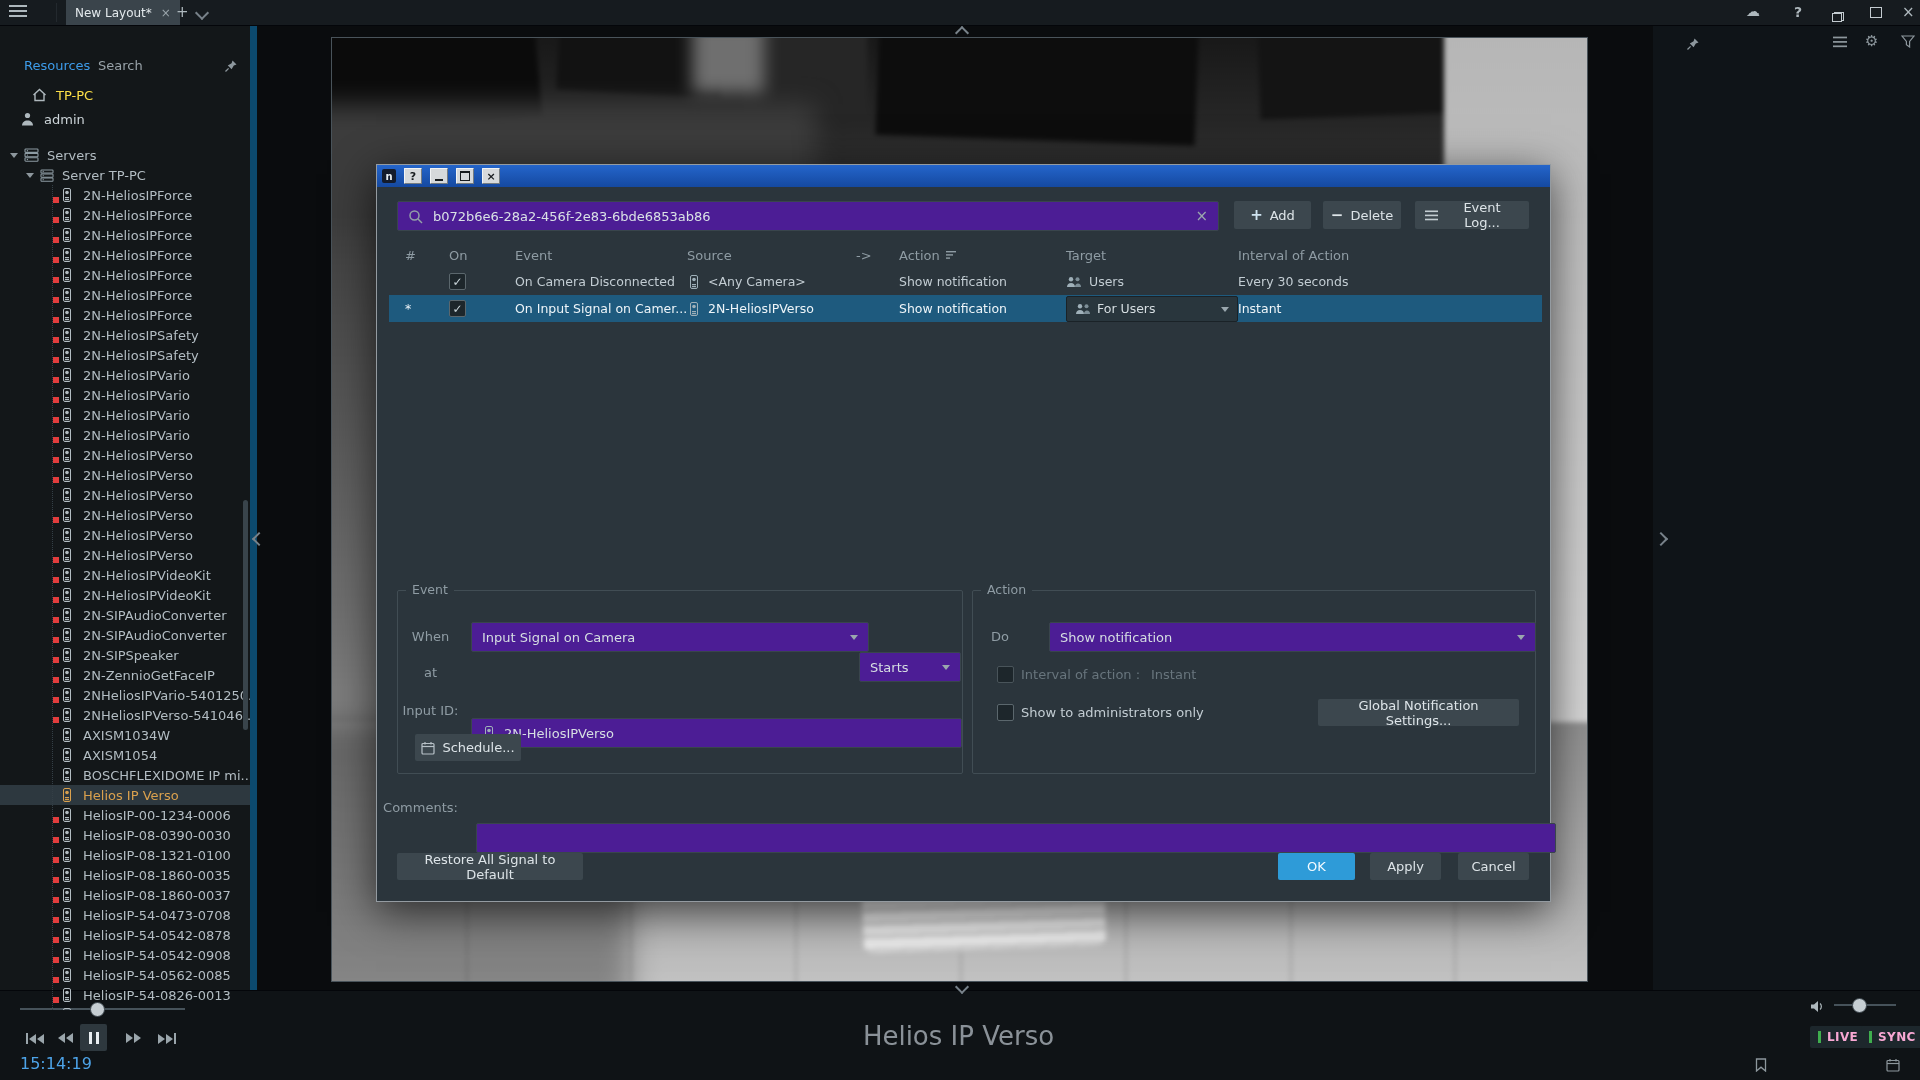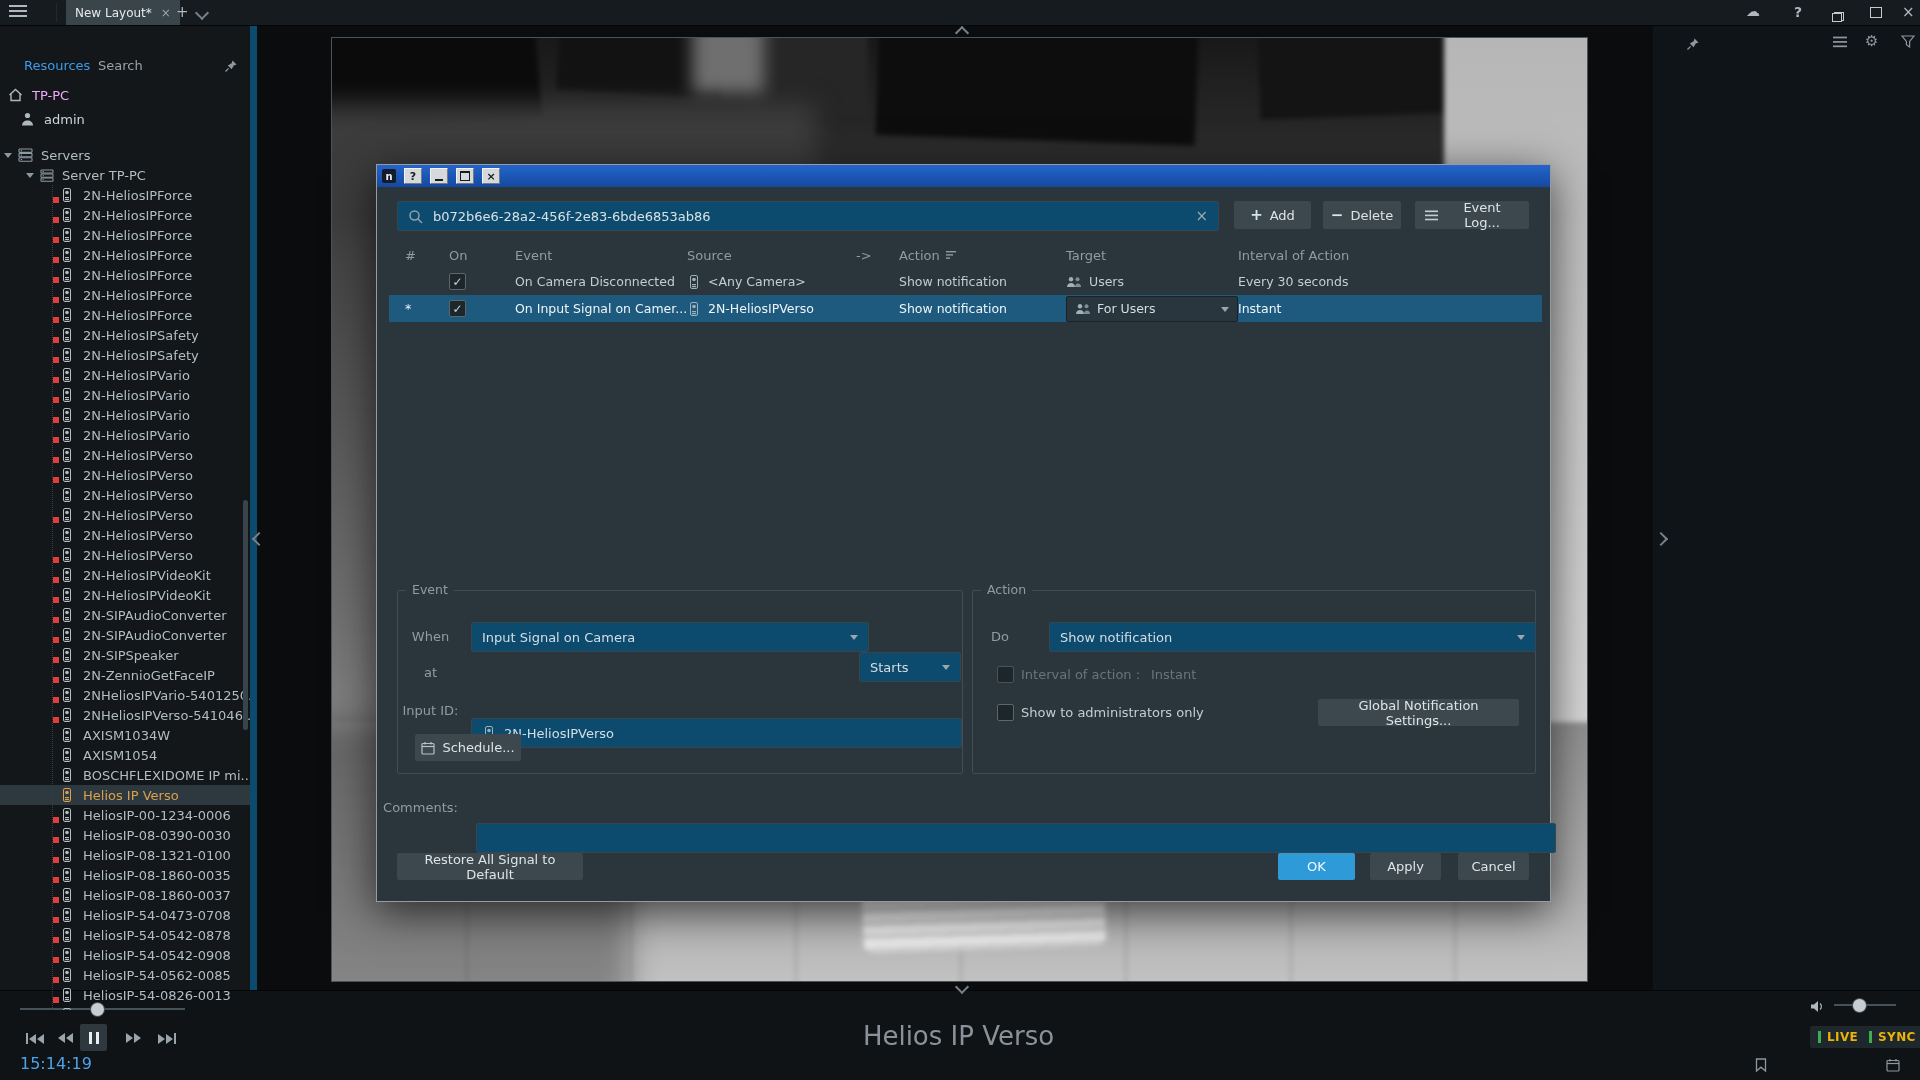--- a/index.html
+++ b/index.html
@@ -38,41 +38,41 @@
   .bottombar{left:0;top:990px;width:1920px;height:90px;background:#0f1316;border-top:1px solid #04060a;z-index:5;}
   .slider-track{height:2px;background:#46525a;}
   .slider-knob{width:13px;height:13px;border-radius:50%;background:#c6ced3;border:1px solid #39434a;}
   .tri-l{display:inline-block;width:0;height:0;border-top:5px solid transparent;border-bottom:5px solid transparent;border-right:7px solid #9aa5ab;}
   .tri-r{display:inline-block;width:0;height:0;border-top:5px solid transparent;border-bottom:5px solid transparent;border-left:7px solid #9aa5ab;}
   .pb-bar{display:inline-block;width:2px;height:11px;background:#9aa5ab;}
   .pb-btn{background:none;border:none;display:inline-flex;align-items:center;gap:1px;}
   .pause-box{width:27px;height:27px;background:#2e383e;border-radius:2px;border:none;display:inline-flex;align-items:center;justify-content:center;gap:4px;}
   .pause-box i{display:block;width:3px;height:12px;background:#e9eef1;}
   .time-label{font-size:16px;color:#4da3e8;}
-  .lsbtn{height:22px;background:#1d272c;border:none;border-radius:2px;color:#eab308;font-size:12px;font-weight:bold;display:inline-flex;align-items:center;gap:6px;padding:0 8px;letter-spacing:.4px;}
+  .lsbtn{height:22px;background:#1d272c;border:none;border-radius:2px;color:#f9a8d4;font-size:12px;font-weight:bold;display:inline-flex;align-items:center;gap:6px;padding:0 8px;letter-spacing:.4px;}
   .lsbtn i{display:block;width:3px;height:12px;background:#3fae4e;}
   
   .rightpanel{left:1653px;top:25px;width:267px;height:1055px;background:#0f1418;z-index:4;}
   .rp-btn{background:none;border:none;}
   
   .video{left:331px;top:37px;width:1255px;height:943px;border:1px solid #49535a;background:#1b1b1b;overflow:hidden;z-index:3;}
   .scene{position:absolute;inset:-12px;filter:blur(2.5px);transform:scale(1.03);
     background:linear-gradient(180deg,#1f1f1f 0%,#383838 15%,#565656 40%,#6f6f6f 60%,#909090 80%,#ababab 100%);}
   .cam-title{font-size:26px;color:rgba(152,160,166,.9);text-align:center;z-index:7;}
   
   .dialog{left:376px;top:164px;width:1173px;height:736px;border:1px solid #949ba1;box-shadow:0 10px 40px rgba(0,0,0,.65);z-index:50;background:#2b353c;}
   .dlg-titlebar{height:22px;background:linear-gradient(180deg,#2465cb,#1549a0);display:flex;align-items:center;padding:0 4px 0 5px;gap:6px;}
   .dlg-logo{width:14px;height:14px;background:#141b2b;border-radius:2px;color:#e8eef2;font-size:10px;font-weight:bold;display:inline-flex;align-items:center;justify-content:center;}
   .dlg-title{color:#fff;font-size:12.5px;font-weight:bold;flex:1;}
   .dbtn{width:18px;height:16px;background:#d6d9db;border:1px solid;border-color:#f2f4f5 #757c81 #757c81 #f2f4f5;border-radius:1px;color:#171b1e;
         font-size:11px;font-weight:bold;display:inline-flex;align-items:center;justify-content:center;padding:0;margin-left:2px;line-height:1;}
   .glyph-min{display:block;width:8px;height:2px;background:#171b1e;margin-top:8px;}
   .glyph-max{display:block;width:8px;height:7px;border:1px solid #171b1e;border-top-width:2px;}
   .dlg-body{position:relative;width:100%;height:714px;background:#2b353c;}
-  .field{background:#0c4a6e;border:1px solid #39454c;border-radius:2px;color:#d6dee2;font-size:13px;display:flex;align-items:center;padding:0 10px;gap:8px;position:relative;}
+  .field{background:#4c1d95;border:1px solid #39454c;border-radius:2px;color:#d6dee2;font-size:13px;display:flex;align-items:center;padding:0 10px;gap:8px;position:relative;}
   .field input{flex:1;background:transparent;border:none;outline:none;color:#d9e1e5;font-size:13px;font-family:inherit;min-width:0;}
   .dd::after{content:"";position:absolute;right:10px;top:50%;margin-top:-2px;border-left:4px solid transparent;border-right:4px solid transparent;border-top:5px solid #9aa7ae;}
   .clear-x{color:#9aa7ad;font-size:15px;line-height:1;}
   .btn{height:28px;background:#3c474e;border:none;border-radius:2px;color:#dde4e8;font-size:13px;display:inline-flex;align-items:center;justify-content:center;gap:7px;padding:0 10px;}
   .btn.primary{background:#2e9bd8;color:#f4fbff;}
   .btn.small{height:27px;}
   .rule-grid{display:grid;grid-template-columns:44px 66px 172px 169px 43px 167px 172px 1fr;align-items:center;padding-left:16px;}
   .rule-head span{font-size:13px;color:#8f9ca4;display:flex;align-items:center;gap:6px;}
   .rule-row{height:27px;font-size:12.5px;color:#c3cdd3;}
   .rule-row.selected{background:#1e5a7e;color:#eef5f9;}
@@ -114,39 +114,39 @@
 <div class="abs sidebar">
   <button class="abs side-tab" style="left:18px;top:32px;color:#3d9be9">Resources</button>
   <button class="abs side-tab" style="left:92px;top:32px;color:#98a2a8">Search</button>
   <span class="abs" style="left:224px;top:33px">
     <svg width="14" height="14" viewBox="0 0 14 14">
         <path d="M8.5 1.5 L12.5 5.5 L9.8 6.4 L7.6 10.2 L3.8 6.4 L7.6 4.2 Z" fill="#8d979d"></path>
         <line x1="4.6" y1="9.4" x2="1.5" y2="12.5" stroke="#8d979d" stroke-width="1.3"></line>
       </svg>
   </span>
 
-  <div class="abs tree-row" style="left:0;top:60px;width:250px;padding-left:8px;color:#f0abfc">
+  <div class="abs tree-row" style="left:0;top:60px;width:250px;padding-left:32px;color:#fde047">
     <span style="margin-right:9px;display:inline-flex">
       <svg width="15" height="14" viewBox="0 0 15 14">
           <path d="M1.5 7 L7.5 1.5 L13.5 7 M3 6 v6.5 h9 V6" fill="none" stroke="#aeb8bd" stroke-width="1.4"></path>
         </svg>
     </span>
     <span>TP-PC</span>
   </div>
   <div class="abs tree-row" style="left:0;top:84px;width:250px;padding-left:21px;color:#ccd4d8">
     <span style="margin-right:10px;display:inline-flex">
       <svg width="13" height="14" viewBox="0 0 13 14">
           <circle cx="6.5" cy="3.5" r="2.6" fill="#aeb8bd"></circle>
           <path d="M1 13.5 c0-3 2.4-5 5.5-5 s5.5 2 5.5 5 z" fill="#aeb8bd"></path>
         </svg>
     </span>
     <span>admin</span>
   </div>
 
-  <div class="abs tree-row" style="left:0;top:120px;width:250px;padding-left:4px">
+  <div class="abs tree-row" style="left:0;top:120px;width:250px;padding-left:10px">
     <span class="tri"></span>
     <span style="margin-right:8px;display:inline-flex">
       <svg width="15" height="14" viewBox="0 0 15 14">
           <rect x="1" y="1" width="13" height="3.4" rx="0.8" fill="none" stroke="#8d9ba3" stroke-width="1.1"></rect>
           <rect x="1" y="5.4" width="13" height="3.4" rx="0.8" fill="none" stroke="#8d9ba3" stroke-width="1.1"></rect>
           <rect x="1" y="9.8" width="13" height="3.4" rx="0.8" fill="none" stroke="#8d9ba3" stroke-width="1.1"></rect>
           <circle cx="3.4" cy="2.7" r="0.7" fill="#8d9ba3"></circle>
           <circle cx="3.4" cy="7.1" r="0.7" fill="#8d9ba3"></circle>
           <circle cx="3.4" cy="11.5" r="0.7" fill="#8d9ba3"></circle>
         </svg>

